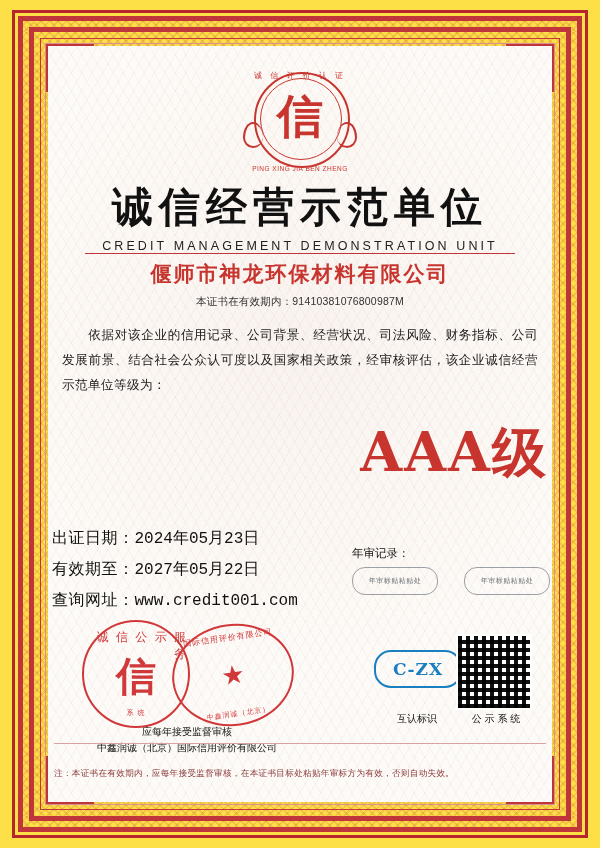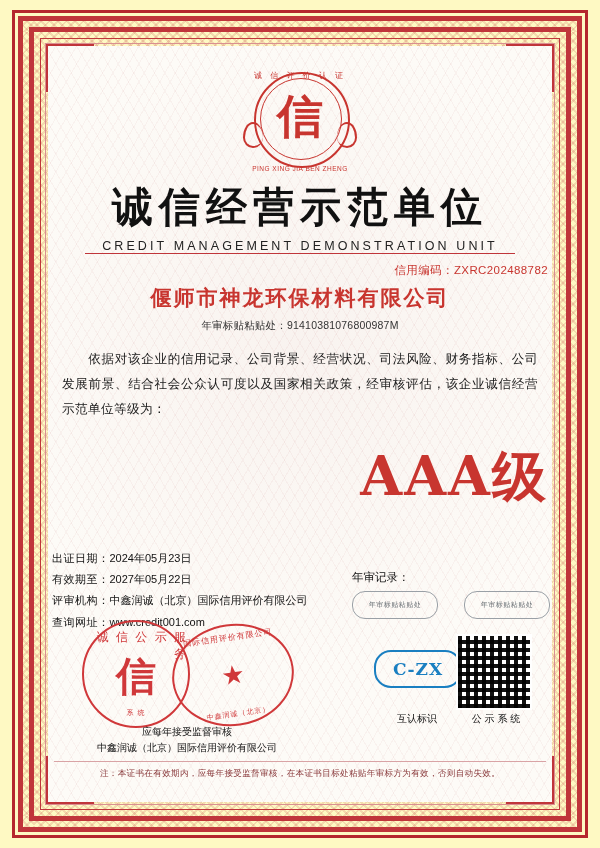--- a/index.html
+++ b/index.html
@@ -1,20 +1,20 @@
 <!DOCTYPE html>
 <html><head>
 <meta charset="utf-8">
 <style>
   html,body{margin:0;padding:0;background:#fff;}
   body{width:600px;height:848px;font-family:"Liberation Sans",sans-serif;}
 
   .cert{
     position:relative;width:600px;height:848px;box-sizing:border-box;
-    background:#fef9c3;
+    background:#fde047;
     overflow:hidden;
   }
 
   
   .border-outer{
     position:absolute;left:12px;top:10px;right:12px;bottom:10px;
     border:3px solid #b5272d;
     box-sizing:border-box;
   }
   .border-guilloche{
@@ -121,21 +121,21 @@
 
   
   .grade{
     text-align:right;margin-top:18px;color:#c8352f;
     font-family:"DejaVu Serif","Liberation Serif",serif;
     font-weight:bold;font-size:54px;letter-spacing:2px;
   }
 
   
   .info-wrap{position:relative;margin-top:34px;height:96px;}
-  .info{font-size:11px;line-height:1.95;color:#111;}
+  .info{font-size:16px;line-height:1.95;color:#111;font-family:Liberation Mono, monospace;}
   .info .lbl{letter-spacing:.5px;}
   .review{position:absolute;left:300px;top:22px;width:250px;}
   .review .rv-title{font-size:11.5px;color:#111;margin-bottom:6px;}
   .stamps{display:flex;gap:26px;}
   .stamp-box{
     width:84px;height:26px;border:1px solid #9aa0a6;border-radius:13px;
     display:flex;align-items:center;justify-content:center;
     font-size:7px;color:#6b7176;letter-spacing:.5px;
   }
 
@@ -193,22 +193,22 @@
     background-blend-mode:multiply;
     border:2px solid #fff;
   }
   .cap-qr{
     position:absolute;right:4px;top:92px;width:96px;text-align:center;font-size:10px;color:#111;
   }
 
   
   .note{
     position:absolute;left:2px;right:2px;bottom:16px;
-    font-size:8.6px;color:#8a3a3c;letter-spacing:.3px;text-align:center;
-    border-top:1px solid #d9a3a5;padding-top:6px;
+    font-size:8.6px;color:#8a3a3c;letter-spacing:.3px;
+    border-top:1px solid #d9a3a5;padding-top:24px;
   }
 </style>
 </head>
 <body>
 
 <div class="cert">
   <div class="border-outer"></div>
   <div class="border-guilloche"></div>
   <div class="border-inner"></div>
   <div class="border-inner2"></div>
@@ -226,39 +226,35 @@
       <div class="ring"></div>
       <div class="ring2"></div>
       <div class="arc-top">诚 信 评 价 认 证</div>
       <div class="char">信</div>
       <div class="arc-bottom">PING XING JIA BEN ZHENG</div>
     </div>
 
     <div class="title-cn">诚信经营示范单位</div>
     <div class="title-en">CREDIT MANAGEMENT DEMONSTRATION UNIT</div>
 
-    <div class="code-line">信用编码：ZXRC202488782</div>
 
     <div class="company">偃师市神龙环保材料有限公司</div>
-    <div class="uscc">年审标贴粘贴处：91410381076800987M</div>
+    <div class="uscc">本证书在有效期内：91410381076800987M</div>
 
     <div class="para"><span class="indent"></span><span>依据对该企业的信用记录、公司背景、经营状况、司法风险、财务指标、公司发展前景、结合社会公众认可度以及国家相关政策，经审核评估，该企业诚信经营示范单位等级为：</span></div>
 
     <div class="grade">AAA级</div>
 
     <div class="info-wrap">
       <div class="info">
         <div>
           <span class="lbl">出证日期：</span><span>2024年05月23日</span>
         </div>
         <div>
           <span class="lbl">有效期至：</span><span>2027年05月22日</span>
-        </div>
-        <div>
-          <span class="lbl">评审机构：</span><span>中鑫润诚（北京）国际信用评价有限公司</span>
         </div>
         <div>
           <span class="lbl">查询网址：</span><span>www.credit001.com</span>
         </div>
       </div>
 
       <div class="review">
         <div class="rv-title">年审记录：</div>
         <div class="stamps">
           <div class="stamp-box">年审标贴粘贴处</div>

